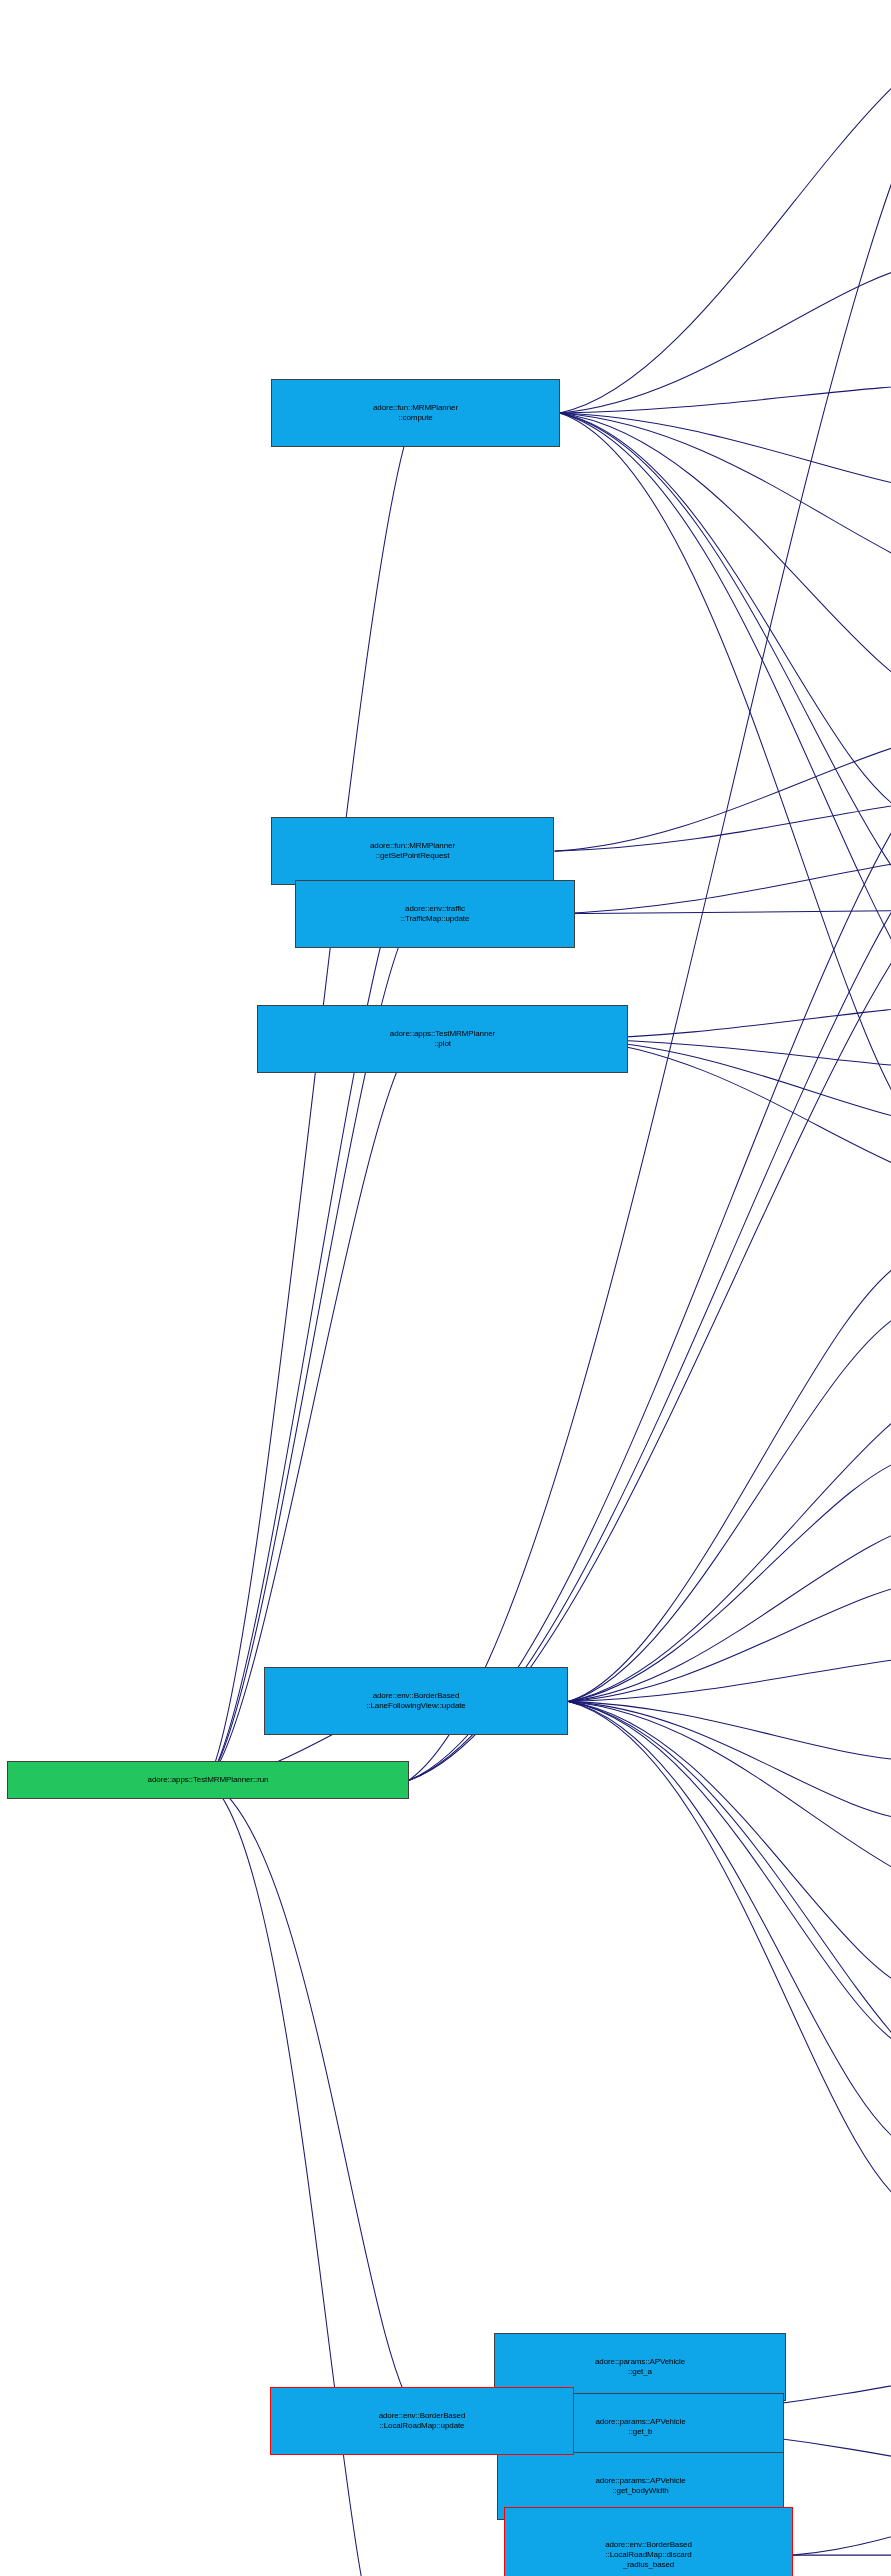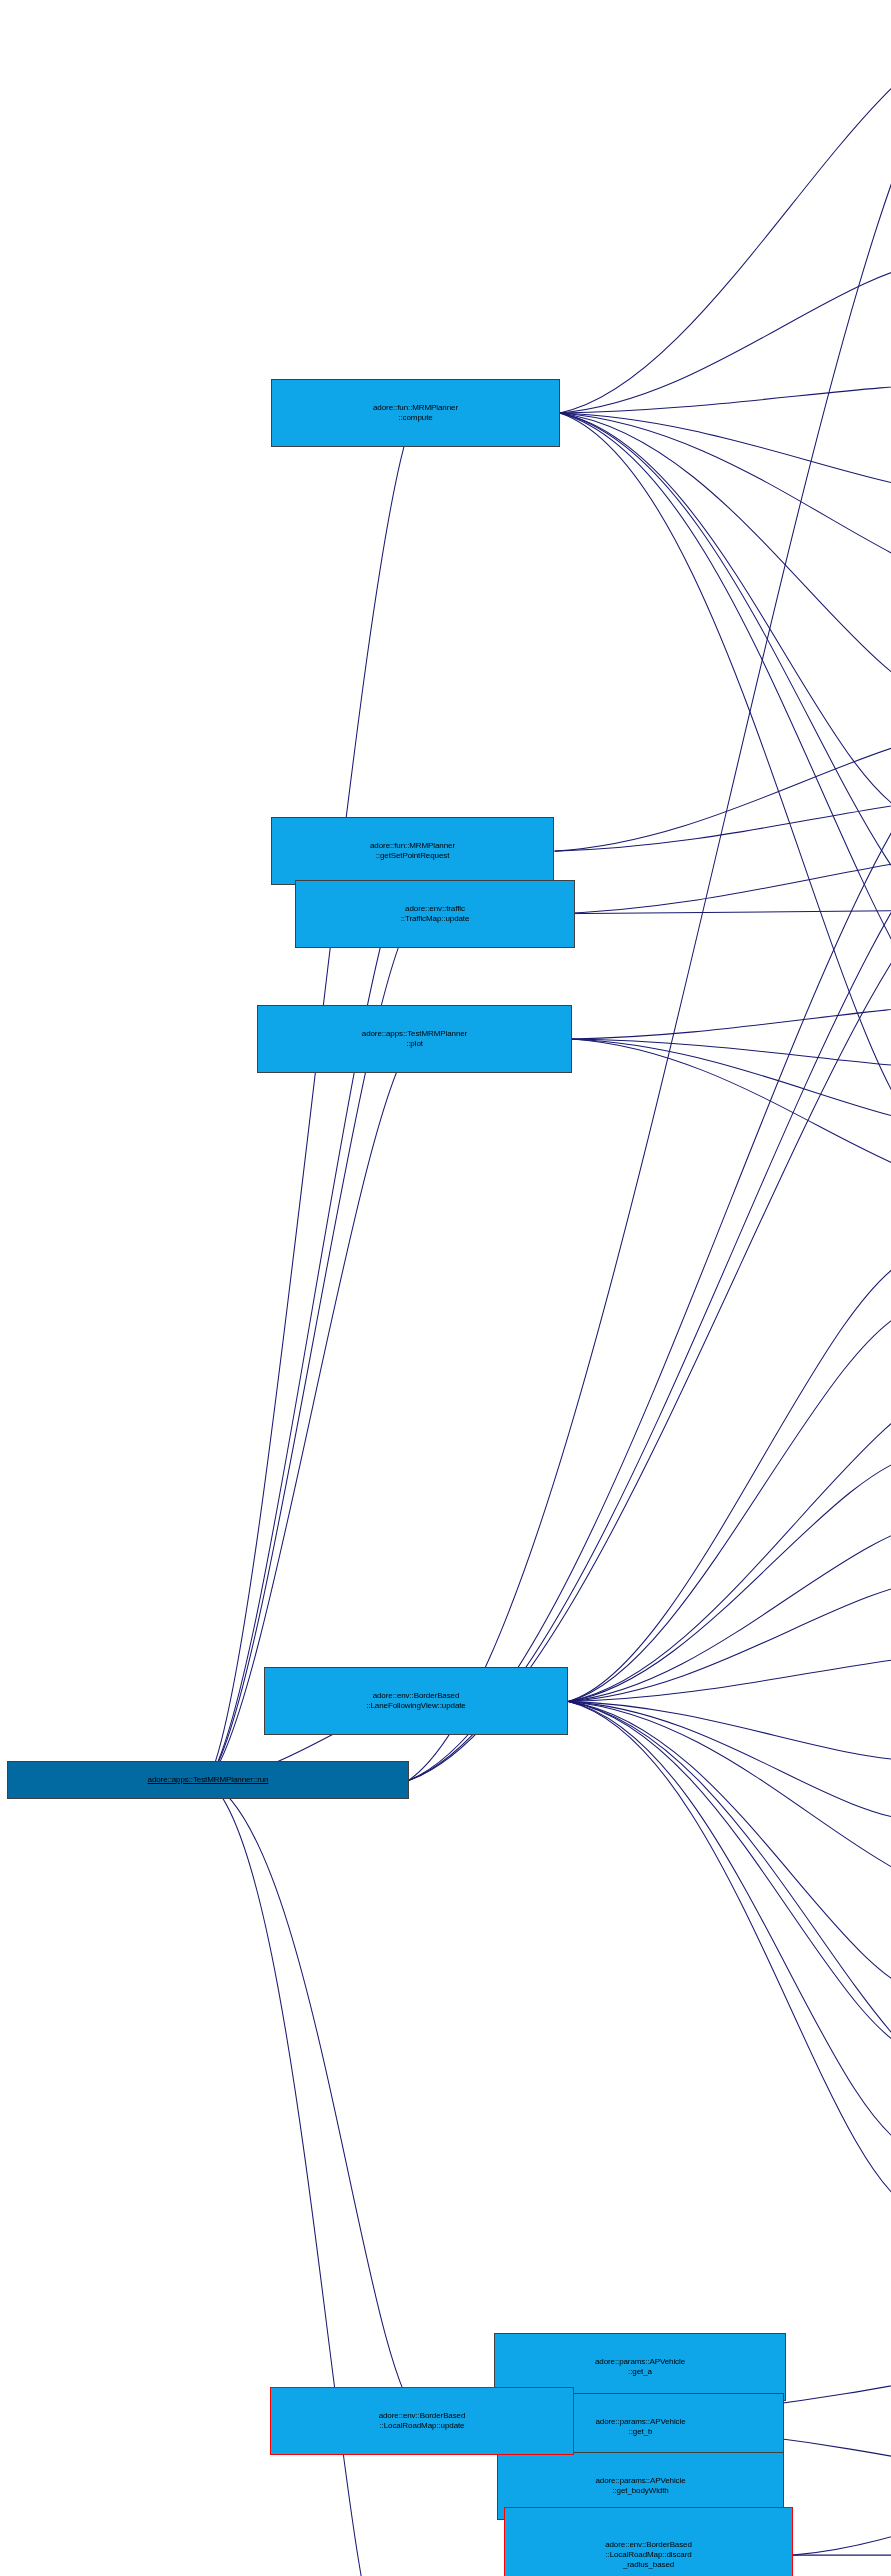--- a/index.html
+++ b/index.html
@@ -24,21 +24,21 @@
     line-height:10px;
     color:#000000;
     background:#0ea5e9;
     border:0.9px solid #404040;
     letter-spacing:-0.1px;
     padding:0 1.7px;
     white-space:pre-line;
     overflow:hidden;
   }
   .node.red{border:0.9px solid #ff0000;}
-  .node.root{background:#0369a1;border:0.9px solid #404040;text-decoration:underline;}
+  .node.root{background:#22c55e;border:0.9px solid #404040;}
   .node span{display:block;width:100%;}
 </style>
 </head>
 <body>
 
 <div id="canvas">
   <svg class="edges" id="edge-layer" viewBox="0 0 1025 2963" preserveAspectRatio="none">
     <defs>
       <marker id="arrow" viewBox="0 0 10 10" refX="9" refY="5" markerWidth="6" markerHeight="6" orient="auto-start-reverse">
         <path d="M 0 0 L 10 5 L 0 10 z" fill="#191970"></path>
@@ -112,21 +112,21 @@
       </g>
   </svg>
   <div id="node-layer">
       <div class="node root" style="left: 7px; top: 1761px; width: 402px; height: 38px;"><span>adore::apps::TestMRMPlanner::run</span></div>
       <div class="node" style="left: 271px; top: 379px; width: 289px; height: 68px;"><span>adore::fun::MRMPlanner
 ::compute</span></div>
       <div class="node" style="left: 271px; top: 817px; width: 283px; height: 68px;"><span>adore::fun::MRMPlanner
 ::getSetPointRequest</span></div>
       <div class="node" style="left: 275px; top: 880px; width: 280px; height: 68px; margin-left: 20px;"><span>adore::env::traffic
 ::TrafficMap::update</span></div>
-      <div class="node" style="left: 257px; top: 1005px; width: 315px; height: 68px;"><span>adore::apps::TestMRMPlanner
+      <div class="node" style="left: 257px; top: 1005px; width: 371px; height: 68px;"><span>adore::apps::TestMRMPlanner
 ::plot</span></div>
       <div class="node" style="left: 264px; top: 1667px; width: 304px; height: 68px;"><span>adore::env::BorderBased
 ::LaneFollowingView::update</span></div>
       <div class="node" style="left: 494px; top: 2333px; width: 292px; height: 68px;"><span>adore::params::APVehicle
 ::get_a</span></div>
       <div class="node" style="left: 497px; top: 2393px; width: 287px; height: 68px;"><span>adore::params::APVehicle
 ::get_b</span></div>
       <div class="node" style="left: 497px; top: 2452px; width: 287px; height: 68px;"><span>adore::params::APVehicle
 ::get_bodyWidth</span></div>
       <div class="node red" style="left: 270px; top: 2387px; width: 304px; height: 68px;"><span>adore::env::BorderBased

